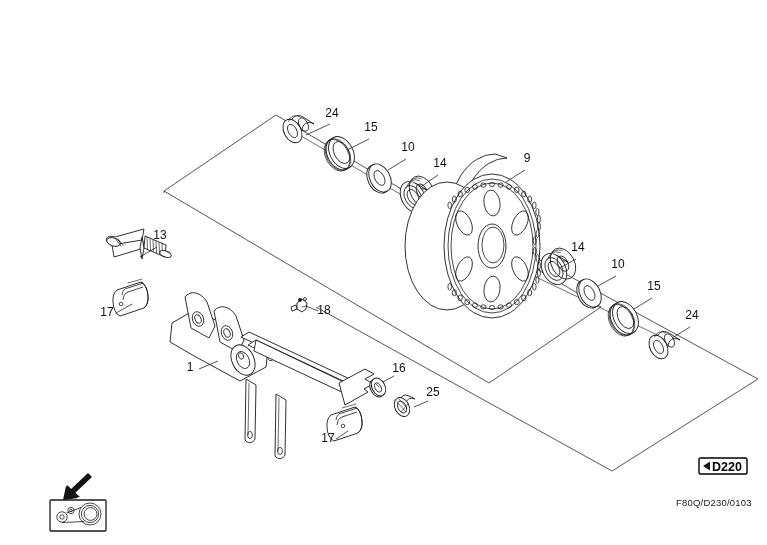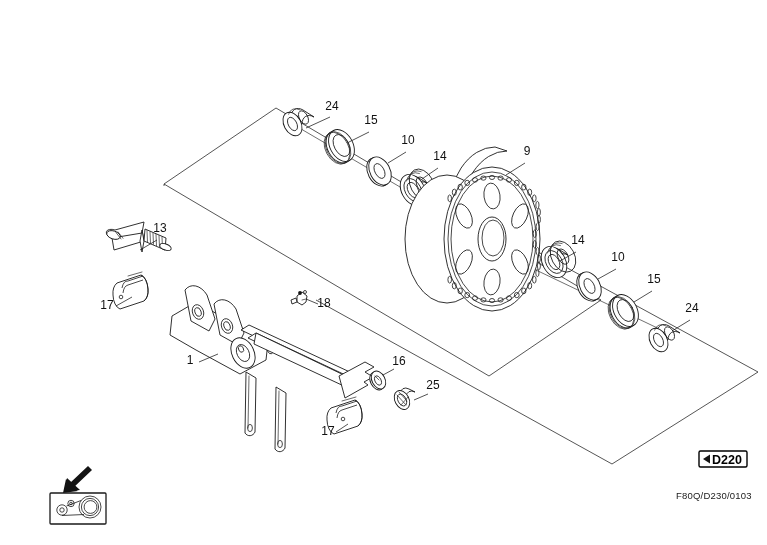--- a/index.html
+++ b/index.html
@@ -11,21 +11,21 @@
   body {
     width: 767px;
     height: 545px;
     overflow: hidden;
     font-family: "Liberation Sans", sans-serif;
     color: #000000;
     position: relative;
   }
   #diagram-root {
     position: absolute;
-    left: 0; top: 4px;
+    left: 0; top: 11px;
     width: 767px;
     height: 390px;
     text-align: right;
   }
   svg#parts-svg {
     display: block;
     width: 767px;
     height: 545px;
   }
   .lbl {

